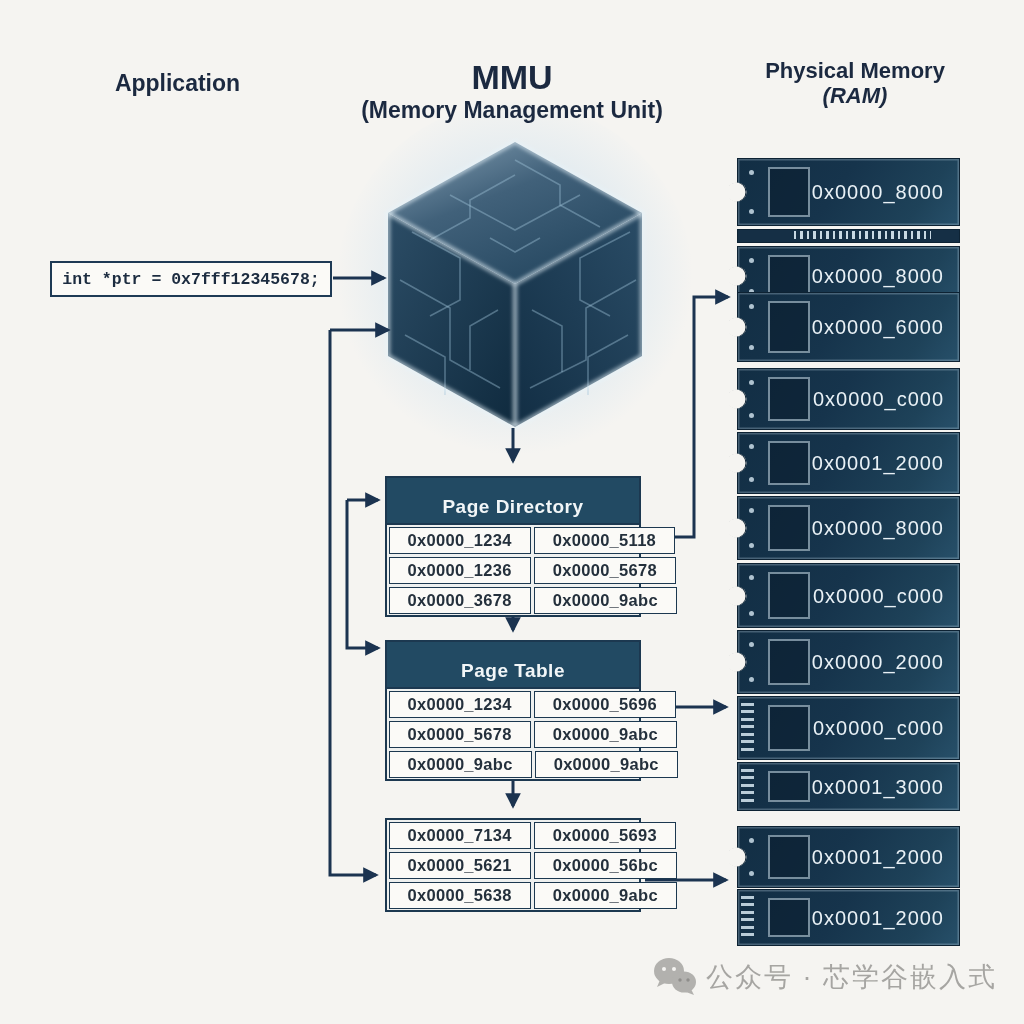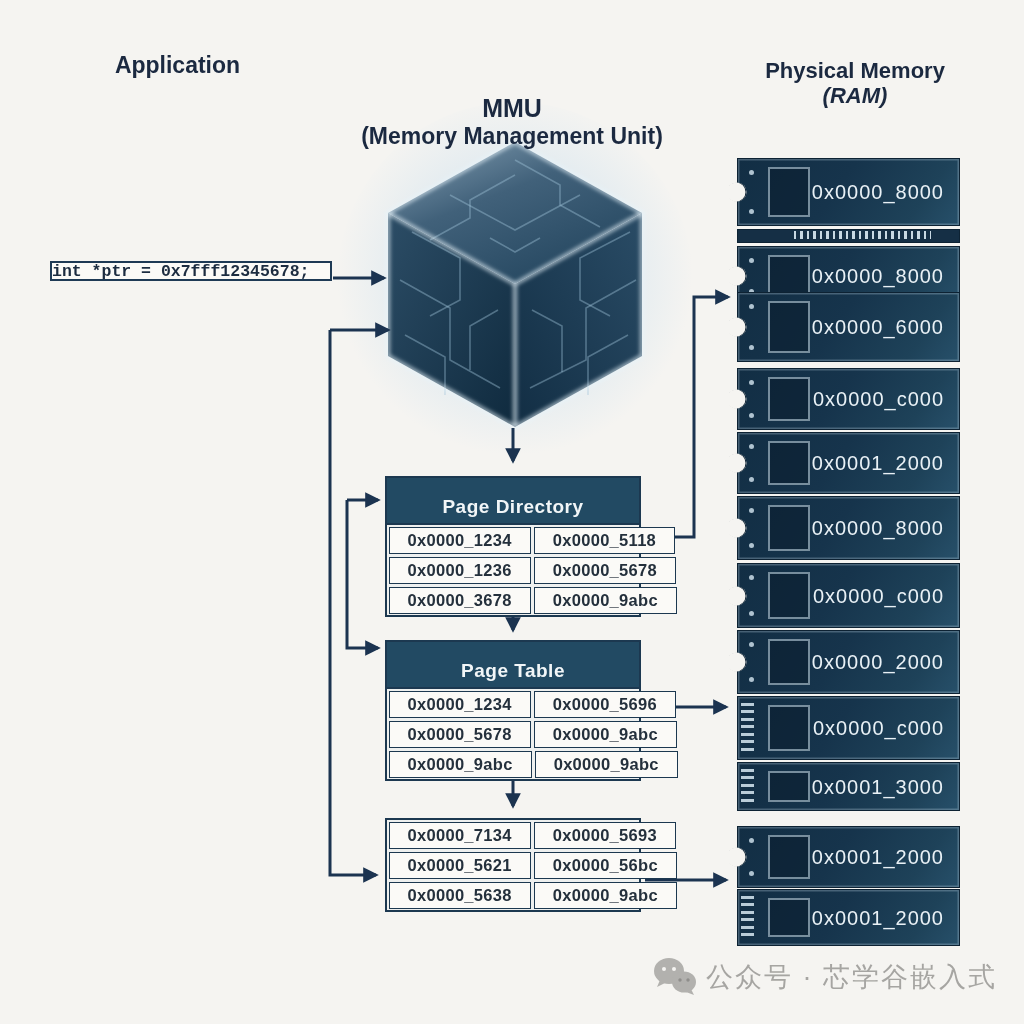--- a/index.html
+++ b/index.html
@@ -1,32 +1,32 @@
 <!DOCTYPE html>
 <html><head>
 <meta charset="utf-8">
 <style>
   html,body{margin:0;padding:0;}
   body{font-family:"Liberation Sans",sans-serif;background:#e9e8e5;}
   #stage{position:relative;width:1024px;height:1024px;background:#f5f4f1;overflow:hidden;margin:0 auto;}
 
   
   .hdr-title{position:absolute;text-align:center;color:#1b2940;font-weight:800;line-height:1.15;}
-  #hdr-app{left:60px;top:52px;width:235px;font-size:23px;}
+  #hdr-app{left:60px;top:70px;width:235px;font-size:23px;}
   #hdr-mmu{left:352px;top:58px;width:320px;}
-  #hdr-mmu .l1{font-size:25px;margin-top:36px;}
+  #hdr-mmu .l1{font-size:34px;}
   #hdr-mmu .l2{font-size:23px;}
   #hdr-ram{left:735px;top:58px;width:240px;}
   #hdr-ram .l1{font-size:22px;}
   #hdr-ram .l2{font-size:22px;font-style:italic;}
 
   
-  #code-box{position:absolute;left:50px;top:261px;width:282px;height:20px;
+  #code-box{position:absolute;left:50px;top:261px;width:282px;height:36px;
     background:#fbfaf7;border:2.5px solid #1e3a55;box-sizing:border-box;
-    display:flex;align-items:center;}
+    display:flex;align-items:center;justify-content:center;}
   #code-box .code{font-family:"Liberation Mono",monospace;font-size:16.5px;font-weight:700;color:#1c2c40;white-space:nowrap;}
 
   
   #art{position:absolute;left:0;top:0;width:1024px;height:1024px;z-index:1;}
   .dom{position:absolute;z-index:2;}
 
   
   .ptable{position:absolute;left:385px;width:256px;border:2.5px solid #1c3850;background:#eef0ef;box-sizing:border-box;z-index:2;}
   .thdr{background:#224a63;color:#f2f6f8;text-align:center;font-weight:700;font-size:19px;padding:18px 0 5px 0;border-bottom:2px solid #1c3850;letter-spacing:.5px;}
   .trow{display:flex;}

